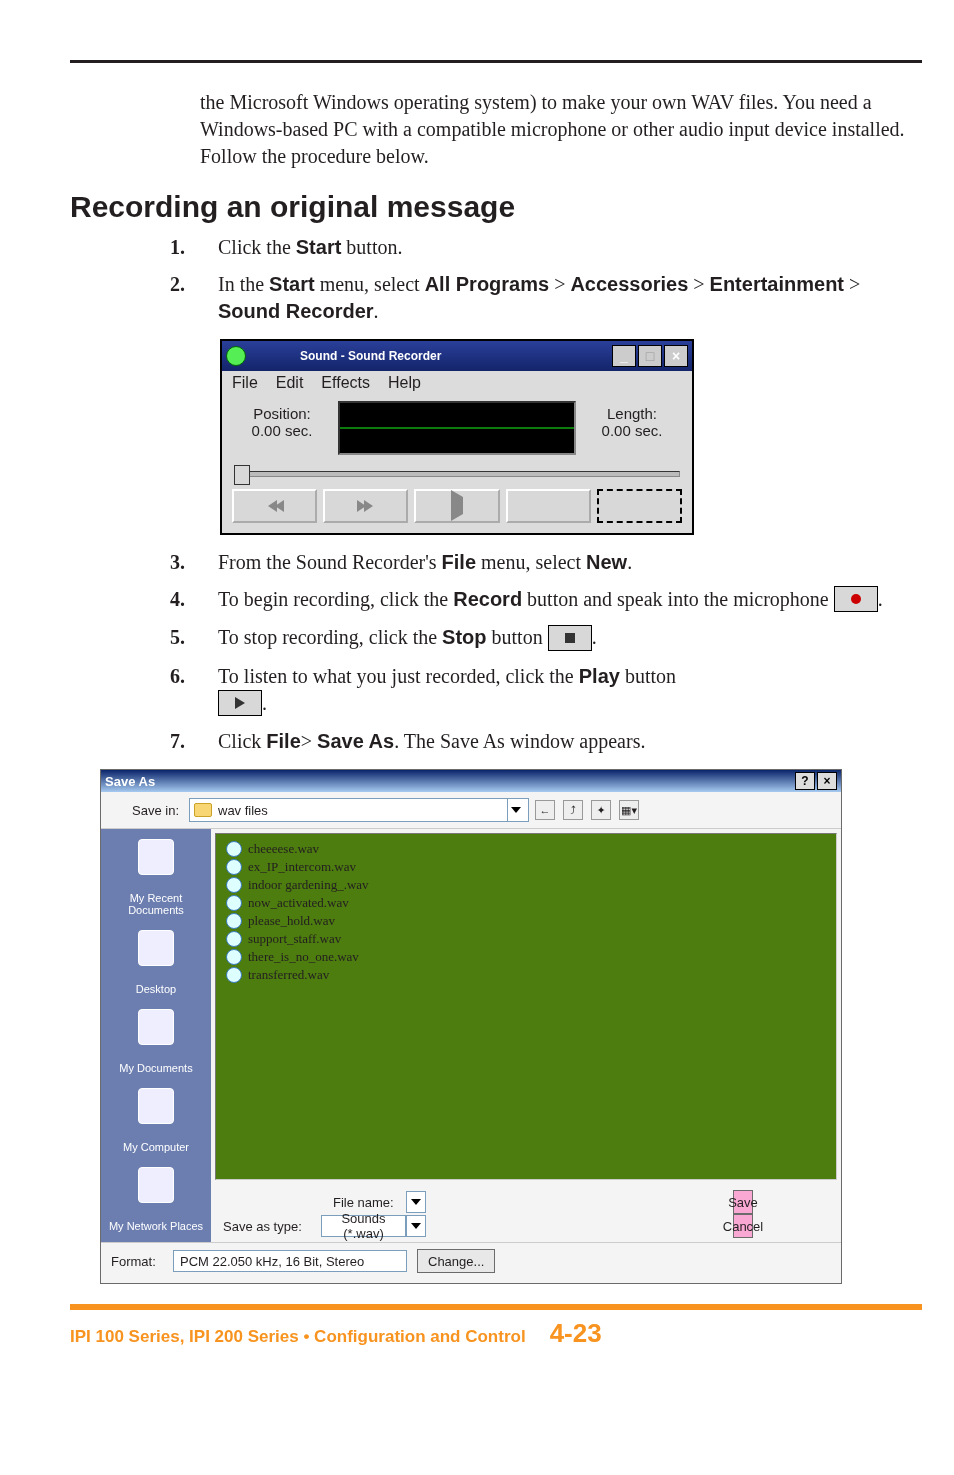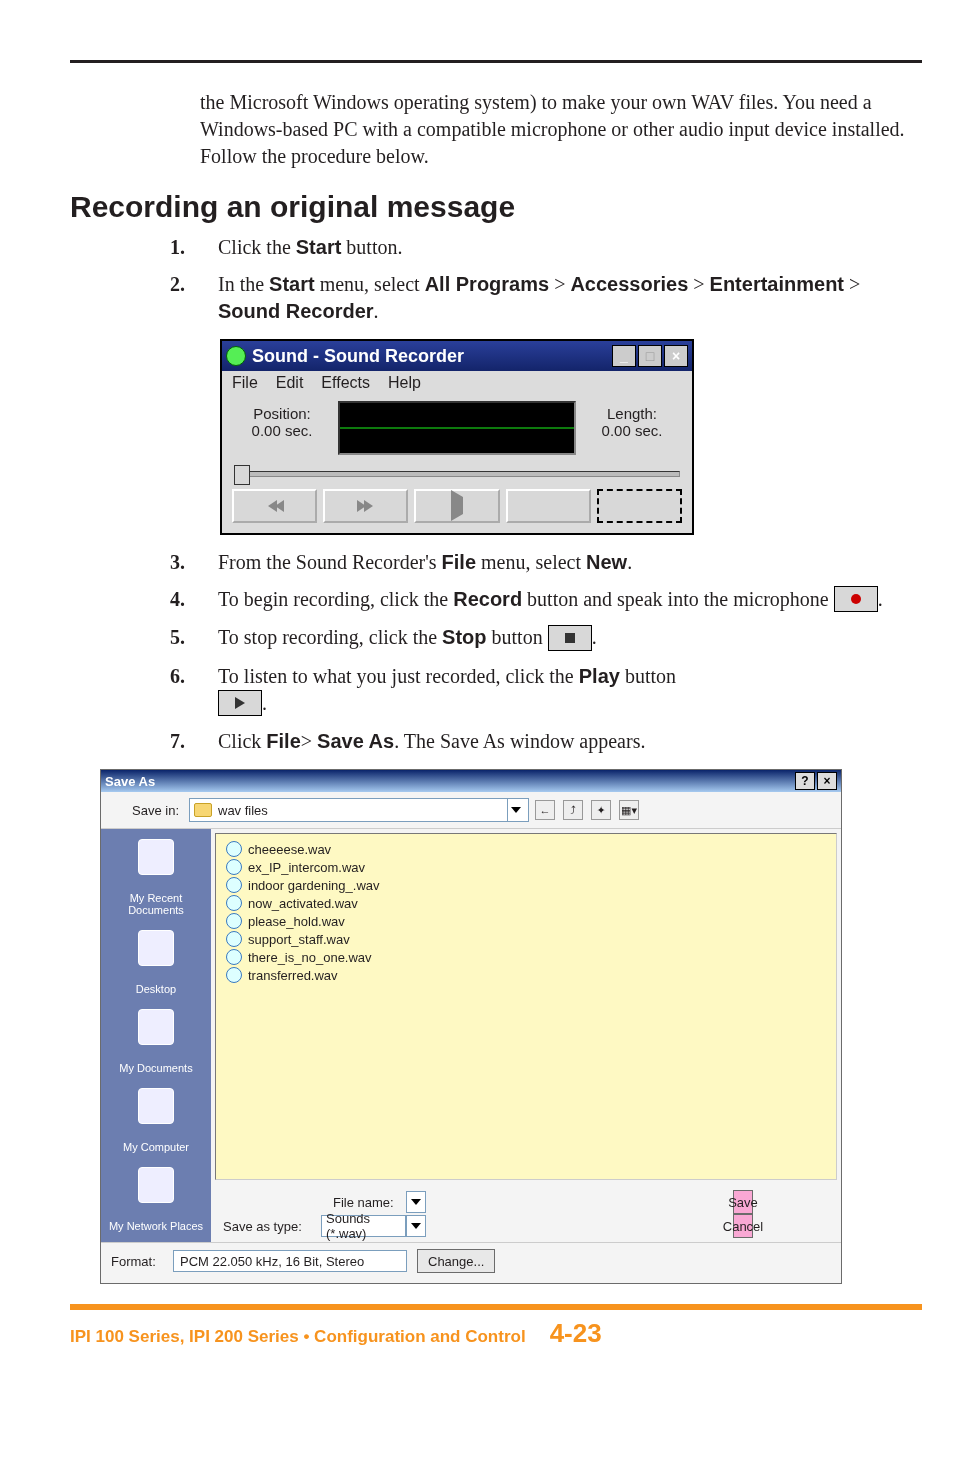--- a/index.html
+++ b/index.html
@@ -94,22 +94,23 @@
     display: flex;
     align-items: center;
     height: 30px;
   }
   .sr-titlebar .icon {
     width: 18px; height: 18px; margin: 0 6px 0 4px;
     background: #5e5; border-radius: 50%; border: 1px solid #060;
   }
   .sr-titlebar .title {
     font-weight: bold;
-    font-size: 18px;
+    font-size: 12px;
     flex: 1;
+    margin-left: 48px;
   }
   .sr-titlebar .win-btns {
     display: flex;
     gap: 2px;
     margin-right: 4px;
   }
   .sr-titlebar .win-btn {
     width: 22px; height: 20px;
     background: #ccc;
     border: 1px solid #000;
@@ -274,25 +275,26 @@
     color: #fff;
     font-size: 11px;
     text-align: center;
   }
   .sa-places .place { display:flex; flex-direction:column; align-items:center; gap:17px; }
   .sa-places .pic {
     width: 34px; height: 34px; border-radius: 4px; background: #eef; border: 1px solid #fff;
   }
   .sa-filelist {
     flex: 1;
-    background: #fef9c3;
+    background: #4d7c0f;
     border: 1px inset #ccc;
     margin: 4px;
     padding: 6px 10px;
     overflow: auto;
+    font-family: Liberation Serif, serif;
   }
   .sa-filelist .file { display:flex; align-items:center; gap:6px; height: 18px; }
   .sa-filelist .wav-icon {
     width: 14px; height: 14px; border: 1px solid #3a7abf; background: #dff; border-radius: 50%;
   }
   .sa-bottom {
     display: grid;
     grid-template-columns: 110px 85px 1fr 20px 80px;
     gap: 0;
     align-items: center;
@@ -300,21 +302,21 @@
     margin-left: 0;
   }
   .sa-bottom .spacer-col { }
   .sa-bottom label { text-align: left; padding-left: 12px; }
   .sa-input {
     height: 20px; background: #fff; border: 1px solid #7b9ebd; padding: 0 4px;
     display:flex;align-items:center;
   }
   .sa-select {
     height: 20px; background: #fff; border: 1px solid #7b9ebd; padding: 0 4px;
-    display:flex;align-items:center; justify-content: space-between;
+    display:flex;align-items:center; justify-content: space-between; text-align: center;
   }
   .sa-select .caret { width:0;height:0;border-left:5px solid transparent;border-right:5px solid transparent;border-top:6px solid #000; }
   .sa-btn {
     height: 22px; border: 1px solid #6b6b6b; background: #f9a8d4;
     display:flex;align-items:center;justify-content:center;
     font-size: 13px;
   }
   .sa-bottom2 {
     display: flex;
     align-items: center;

